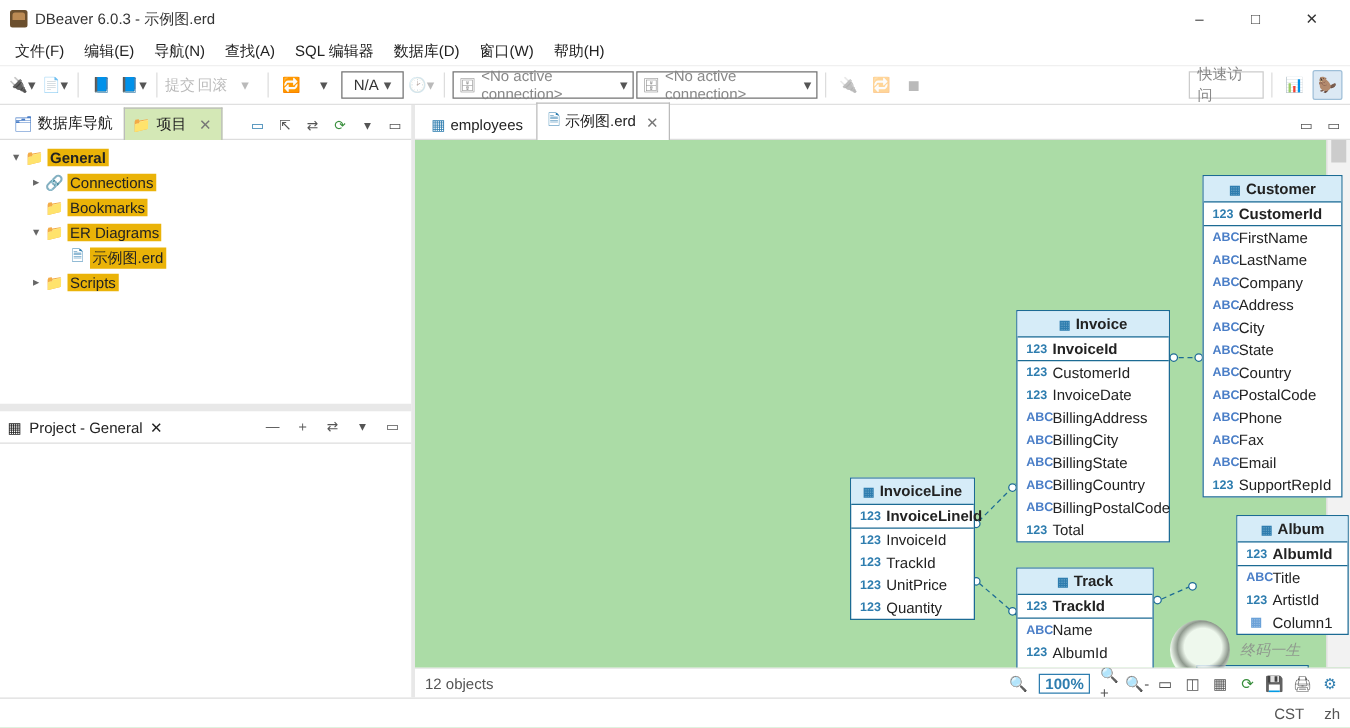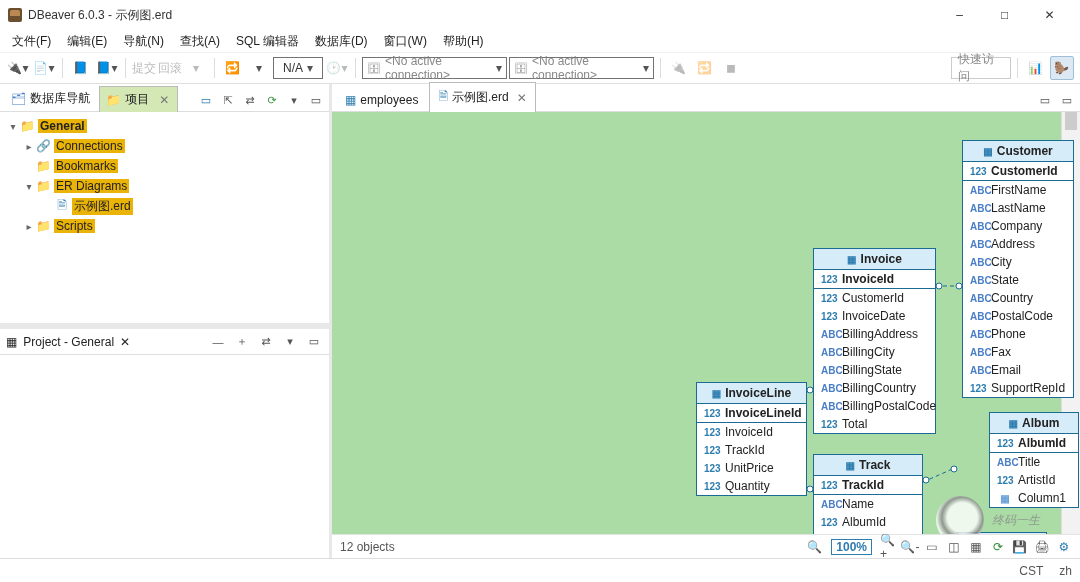--- a/index.html
+++ b/index.html
@@ -344,21 +344,21 @@
             </div>
             <div class="col-row">
               <span class="type-tag type-abc">ABC</span>
               <span>BillingPostalCode</span>
             </div>
             <div class="col-row">
               <span class="type-tag type-num">123</span>
               <span>Total</span>
             </div>
           </div>
-          <div class="table-card" style="left: 364px; top: 270px; width: 111px;">
+          <div class="table-card" style="left: 348px; top: 270px; width: 100px;">
             <div class="table-header"><span class="ticon">▦</span>InvoiceLine</div>
             <div class="pk-row">
               <div class="col-row bold">
                 <span class="type-tag type-num">123</span>
                 <span>InvoiceLineId</span>
               </div>
             </div>
             <div class="col-row">
               <span class="type-tag type-num">123</span>
               <span>InvoiceId</span>

